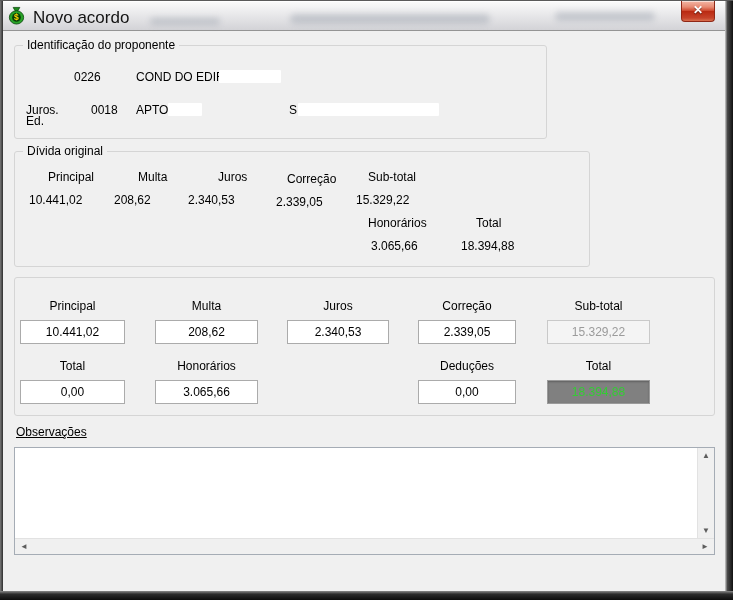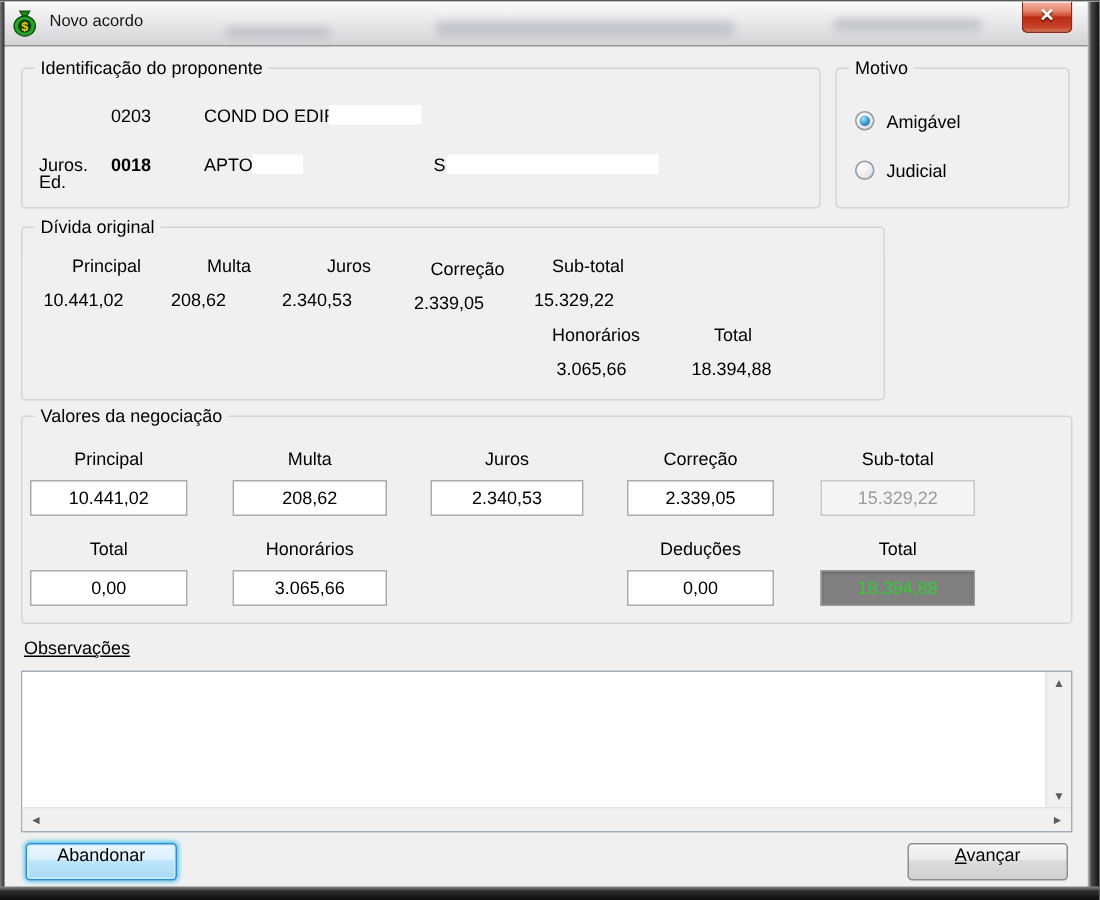--- a/index.html
+++ b/index.html
@@ -19,21 +19,21 @@
   
   #titlebar {
     position:absolute; left:0; top:0; width:100%; height:30px;
     background:linear-gradient(#fbfbfb,#e9e9eb 45%,#d3d3d7);
     border-bottom:1px solid #949494;
     box-shadow: inset 0 1px 0 #ffffff;
     z-index:10;
   }
   .smudge { position:absolute; border-radius:6px; background:#9aa1ac; opacity:.45; filter:blur(3px); }
   #title-icon { position:absolute; left:7px; top:5px; width:19px; height:19px; }
-  #title-text { position:absolute; left:33px; top:7px; font-size:11px; color:#141414; }
+  #title-text { position:absolute; left:33px; top:7px; font-size:17px; color:#141414; }
   #close-btn {
     position:absolute; left:681px; top:0; width:34px; height:21px;
     border:1px solid #8f2716; border-top:none; border-radius:0 0 4px 4px;
     background:linear-gradient(#f3b7a5 0%,#e78a72 30%,#cf4b31 48%,#ba2a12 52%,#c6432a 85%,#d96f4e 100%);
     color:#fff; font-weight:bold; font-size:12px; text-align:center; line-height:18px;
     box-shadow:inset 0 1px 0 rgba(255,255,255,.55);
     text-shadow:0 1px 1px rgba(0,0,0,.55);
     cursor:default; z-index:20;
   }
 
@@ -135,59 +135,51 @@
       <circle cx="10" cy="12" r="4.6" fill="#073f07"></circle>
       <text x="10" y="15.2" font-size="9" font-weight="bold" fill="#ffd400" text-anchor="middle" font-family="Liberation Sans, sans-serif">$</text>
     </svg>
     <span id="title-text">Novo acordo</span>
     <div id="close-btn">✕</div>
   </div>
 
   <div id="grp-ident" class="groupbox">
     <span class="legend">Identificação do proponente</span>
     <span class="abs" style="left:11px; top:24px;margin-top:44px;">Ed.</span>
-    <span class="abs" style="left:59px; top:24px;">0203</span>
+    <span class="abs" style="left:59px; top:24px;">0226</span>
     <span class="abs" style="left:121px; top:24px;">COND DO EDIF</span>
     <span class="redact" style="left:204px; top:24px; width:62px;"></span>
     <span class="abs" style="left:11px; top:57px;">Juros.</span>
-    <span class="abs" style="left:59px; top:57px;font-weight:bold;">0018</span>
+    <span class="abs" style="left:76px; top:57px;">0018</span>
     <span class="abs" style="left:121px; top:57px;">APTO.</span>
     <span class="redact" style="left:153px; top:57px; width:34px;"></span>
     <span class="abs" style="left:274px; top:57px;">S.</span>
     <span class="redact" style="left:283px; top:57px; width:141px;"></span>
   </div>
 
-  <div id="grp-motivo" class="groupbox">
-    <span class="legend">Motivo</span>
-    <span class="radio checked" style="left:12px; top:28px;"></span>
-    <span class="abs" style="left:33px; top:28px;">Amigável</span>
-    <span class="radio" style="left:12px; top:61px;"></span>
-    <span class="abs" style="left:33px; top:61px;">Judicial</span>
-  </div>
 
   <div id="grp-divida" class="groupbox">
     <span class="legend">Dívida original</span>
     <span class="abs" style="left:33px;  top:18px;">Principal</span>
     <span class="abs" style="left:123px; top:18px;">Multa</span>
     <span class="abs" style="left:203px; top:18px;">Juros</span>
     <span class="abs" style="left:272px; top:20px;">Correção</span>
     <span class="abs" style="left:353px; top:18px;">Sub-total</span>
     <span class="abs" style="left:14px;  top:41px;">10.441,02</span>
     <span class="abs" style="left:99px;  top:41px;">208,62</span>
     <span class="abs" style="left:173px; top:41px;">2.340,53</span>
     <span class="abs" style="left:261px; top:43px;">2.339,05</span>
     <span class="abs" style="left:341px; top:41px;">15.329,22</span>
     <span class="abs" style="left:353px; top:64px;">Honorários</span>
     <span class="abs" style="left:461px; top:64px;">Total</span>
     <span class="abs" style="left:356px; top:87px;">3.065,66</span>
     <span class="abs" style="left:446px; top:87px;">18.394,88</span>
   </div>
 
   <div id="grp-valores" class="groupbox">
-    <span class="legend">Valores da negociação</span>
 
     <div class="field" style="left:5px; top:21px; width:105px;">
       <span class="flabel">Principal</span>
       <input class="tbox" value="10.441,02" style="">
     </div>
     <div class="field" style="left:140px; top:21px; width:103px;">
       <span class="flabel">Multa</span>
       <input class="tbox" value="208,62" style="">
     </div>
     <div class="field" style="left:272px; top:21px; width:102px;">
@@ -227,19 +219,17 @@
     <div class="vscroll">
       <span class="scroll-arrow up">▲</span>
       <span class="scroll-arrow down">▼</span>
     </div>
     <div class="hscroll">
       <span class="scroll-arrow left">◄</span>
       <span class="scroll-arrow right">►</span>
     </div>
   </div>
 
-  <div id="btn-abandonar" class="btn">Abandonar</div>
-  <div id="btn-avancar" class="btn"><span class="mn">A</span><span>vançar</span></div>
 
   <div class="frame-left"></div>
   <div class="frame-right"></div>
   <div class="frame-bottom"></div>
 </div>
 
 </body></html>

